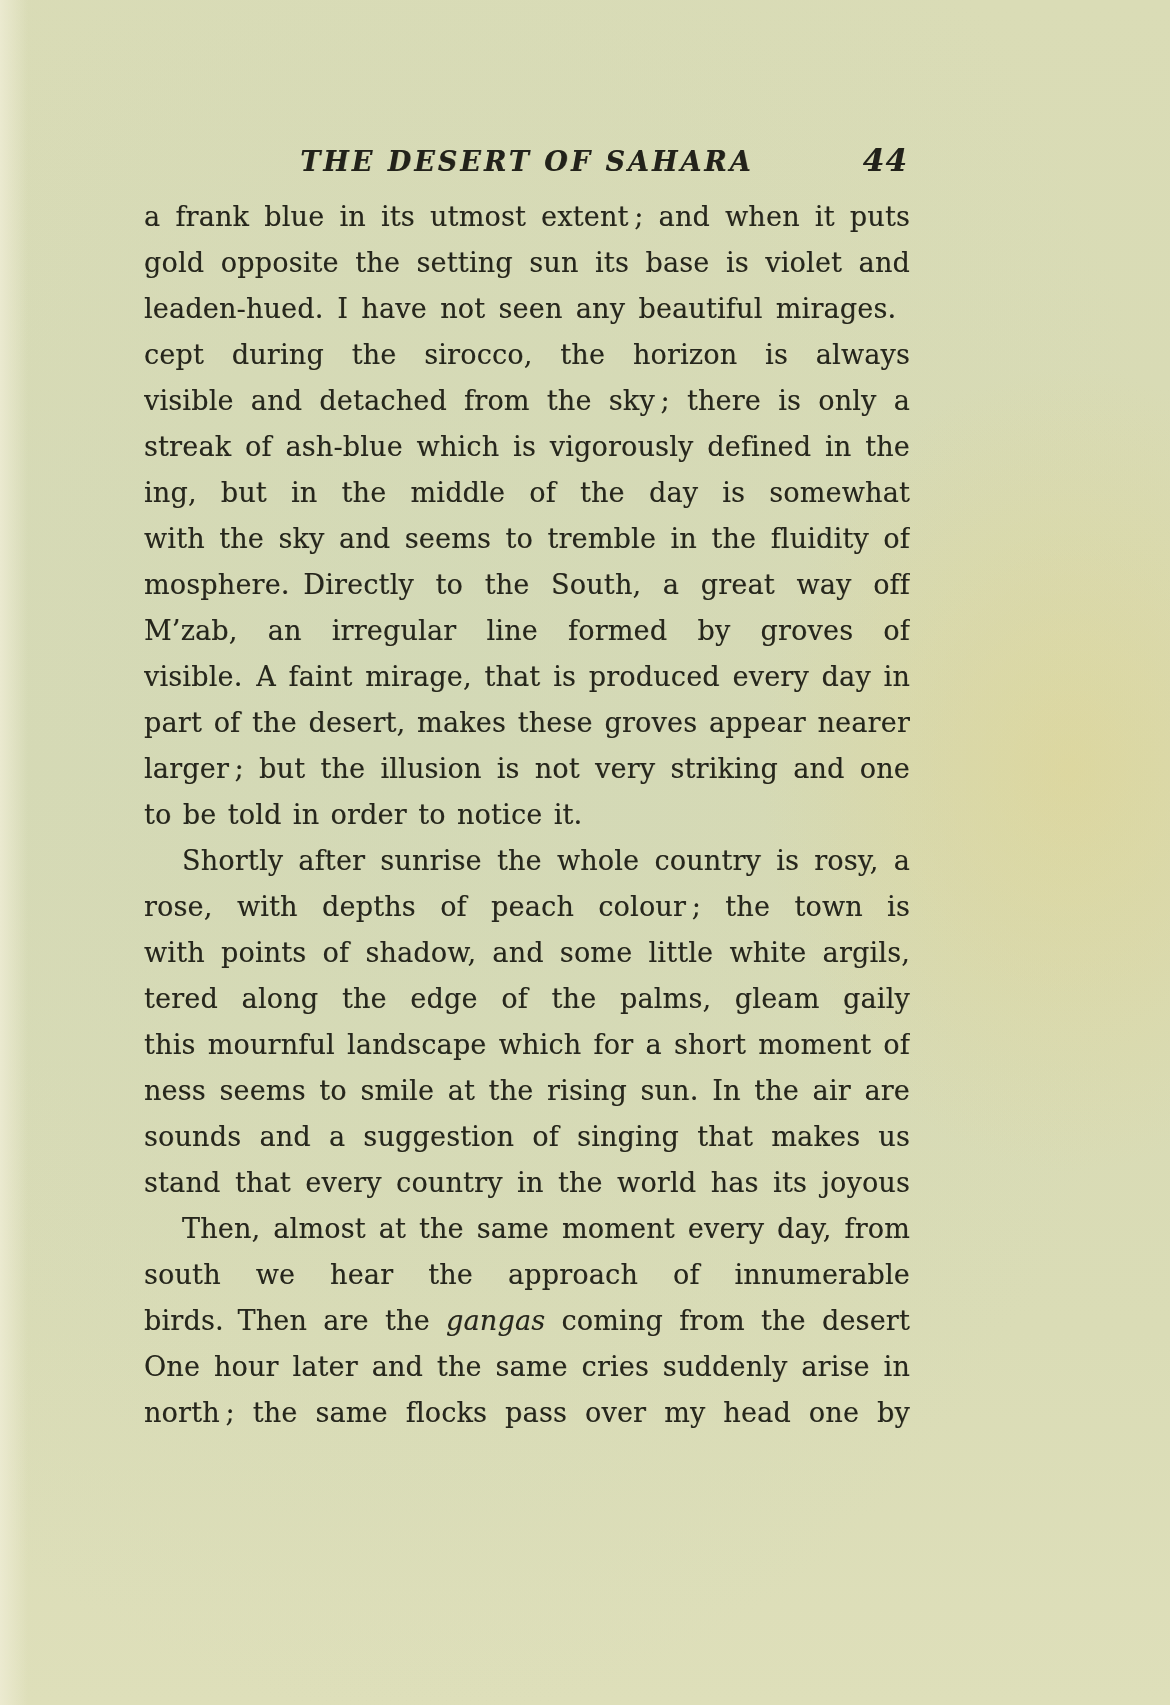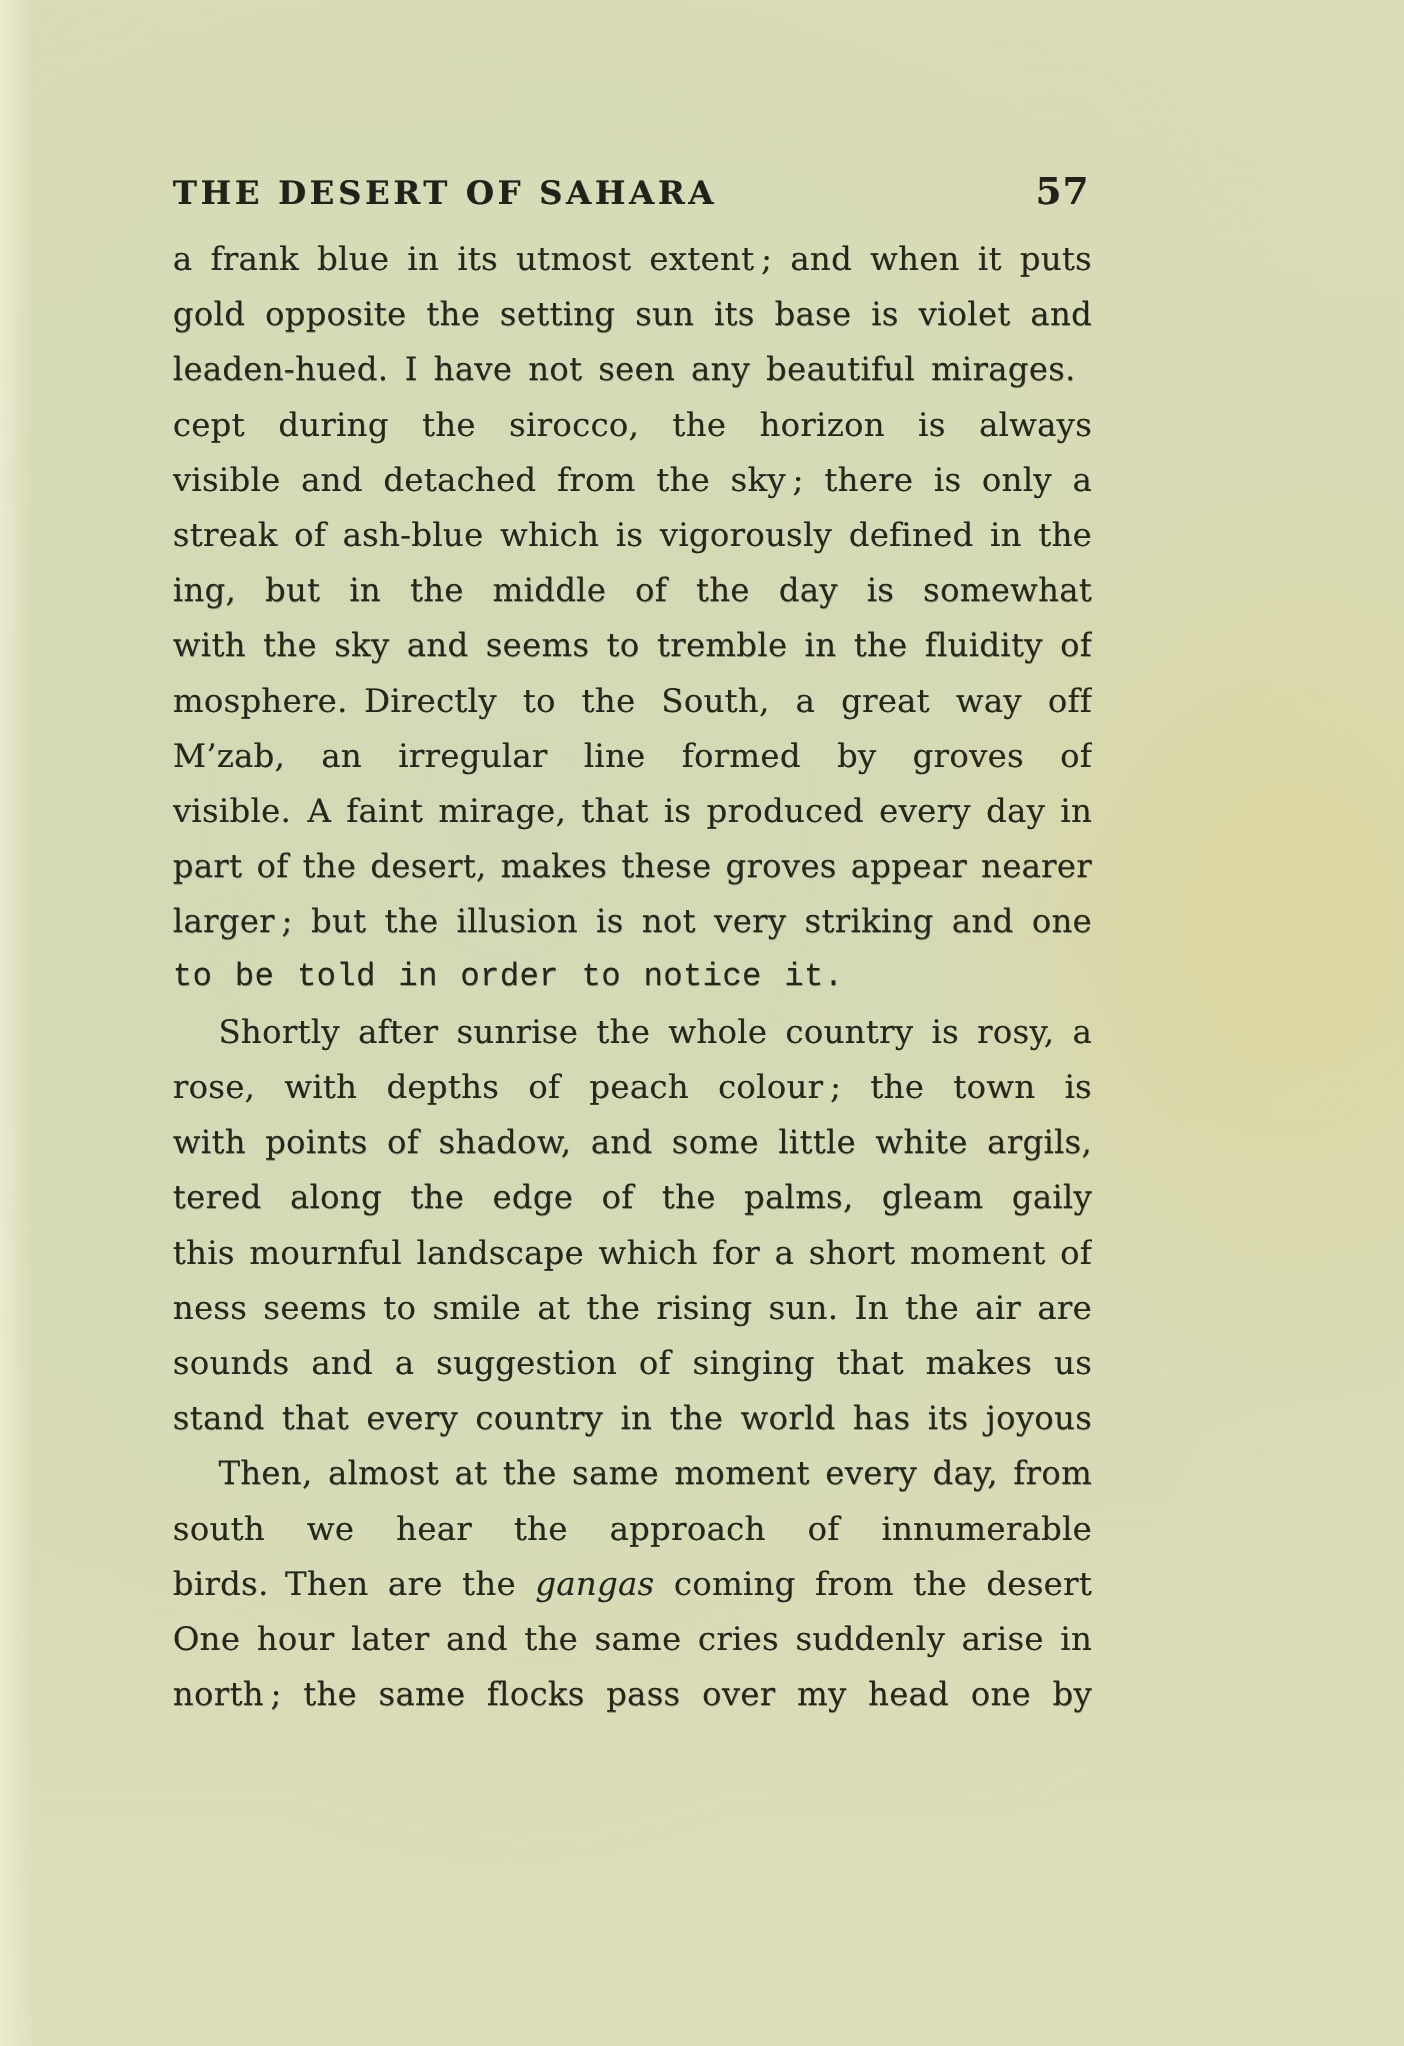--- a/index.html
+++ b/index.html
@@ -26,20 +26,22 @@
   .content {
     position: absolute;
     left: 144px;
     top: 146px;
     width: 766px;
     color: #26261c;
   }
   .header {
     position: relative;
     height: 40px;
+    text-align: center;
+    font-style: italic;
   }
   .title {
     display: inline-block;
     font-size: 27px;
     font-weight: bold;
     letter-spacing: 3px;
     color: #22221a;
     text-shadow: 0.4px 0.4px 0 rgba(34,34,26,0.45);
   }
   .pagenum {
@@ -70,34 +72,33 @@
     white-space: normal;
     color: #26261c;
     text-shadow: 0.35px 0.35px 0 rgba(38,38,28,0.40);
   }
   .line.indent {
     text-indent: 38px;
   }
   .line.para-end {
     text-align: right;
     text-align-last: left;
-    font-family: Liberation Mono, monospace;
   }
   .it {
     font-style: italic;
   }
 </style>
 </head>
 <body>
 
 <div class="scan">
   <div class="content">
     <div class="header">
       <span class="title">THE DESERT OF SAHARA</span>
-      <span class="pagenum">57</span>
+      <span class="pagenum">44</span>
     </div>
     <div class="text-block">
         <div class="line"><span>a frank blue in its utmost extent ; and when it puts on</span></div>
         <div class="line"><span>gold opposite the setting sun its base is violet and almost</span></div>
         <div class="line"><span>leaden-hued. I have not seen any beautiful mirages. Ex-</span></div>
         <div class="line"><span>cept during the sirocco, the horizon is always distinctly</span></div>
         <div class="line"><span>visible and detached from the sky ; there is only a final</span></div>
         <div class="line"><span>streak of ash-blue which is vigorously defined in the morn-</span></div>
         <div class="line"><span>ing, but in the middle of the day is somewhat confounded</span></div>
         <div class="line"><span>with the sky and seems to tremble in the fluidity of the at-</span></div>

